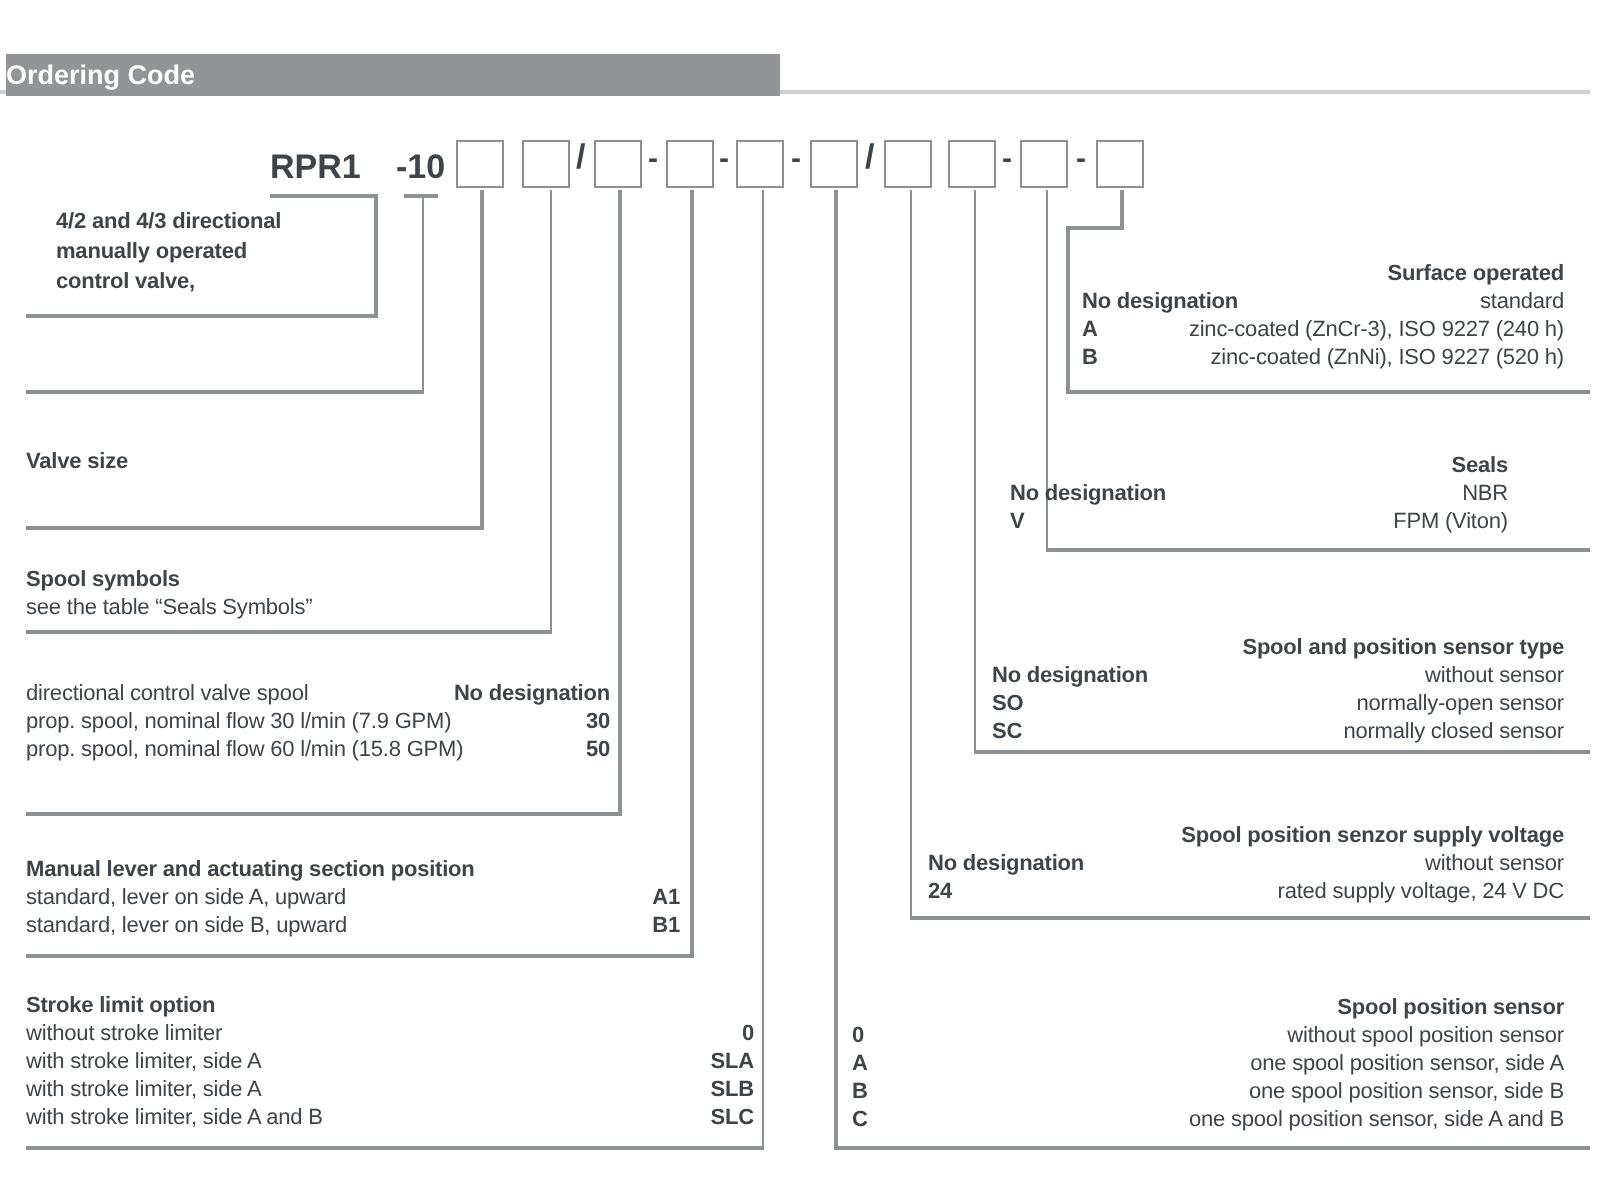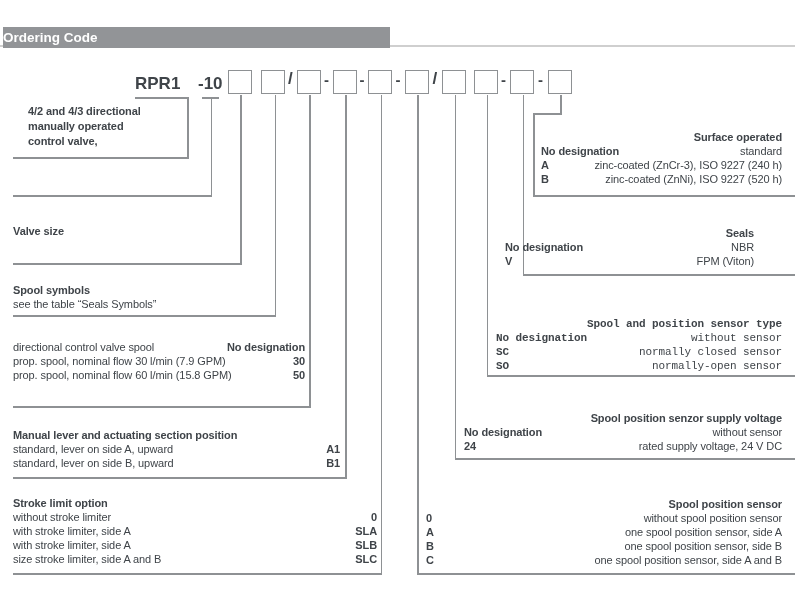--- a/index.html
+++ b/index.html
@@ -150,21 +150,21 @@
     </div>
     <div class="row">
       <span class="lbl">with stroke limiter, side A</span>
       <span class="code">SLA</span>
     </div>
     <div class="row">
       <span class="lbl">with stroke limiter, side A</span>
       <span class="code">SLB</span>
     </div>
     <div class="row">
-      <span class="lbl">size stroke limiter, side A and B</span>
+      <span class="lbl">with stroke limiter, side A and B</span>
       <span class="code">SLC</span>
     </div>
   </div>
 
   <div class="sec right" style="left:541px; top:130px; width:241px;">
     <div class="t">Surface operated</div>
     <div class="row">
       <span class="code">No designation</span>
       <span class="lbl">standard</span>
     </div>
@@ -183,34 +183,34 @@
     <div class="row">
       <span class="code">No designation</span>
       <span class="lbl">NBR</span>
     </div>
     <div class="row">
       <span class="code">V</span>
       <span class="lbl">FPM (Viton)</span>
     </div>
   </div>
 
-  <div class="sec right" style="left:496px; top:317px; width:286px;font-family:Liberation Mono, monospace;">
+  <div class="sec right" style="left:496px; top:317px; width:286px;">
     <div class="t">Spool and position sensor type</div>
     <div class="row">
       <span class="code">No designation</span>
       <span class="lbl">without sensor</span>
+    </div>
+    <div class="row">
+      <span class="code">SO</span>
+      <span class="lbl">normally-open sensor</span>
     </div>
     <div class="row">
       <span class="code">SC</span>
       <span class="lbl">normally closed sensor</span>
     </div>
-    <div class="row">
-      <span class="code">SO</span>
-      <span class="lbl">normally-open sensor</span>
-    </div>
   </div>
 
   <div class="sec right" style="left:464px; top:411px; width:318px;">
     <div class="t">Spool position senzor supply voltage</div>
     <div class="row">
       <span class="code">No designation</span>
       <span class="lbl">without sensor</span>
     </div>
     <div class="row">
       <span class="code">24</span>

